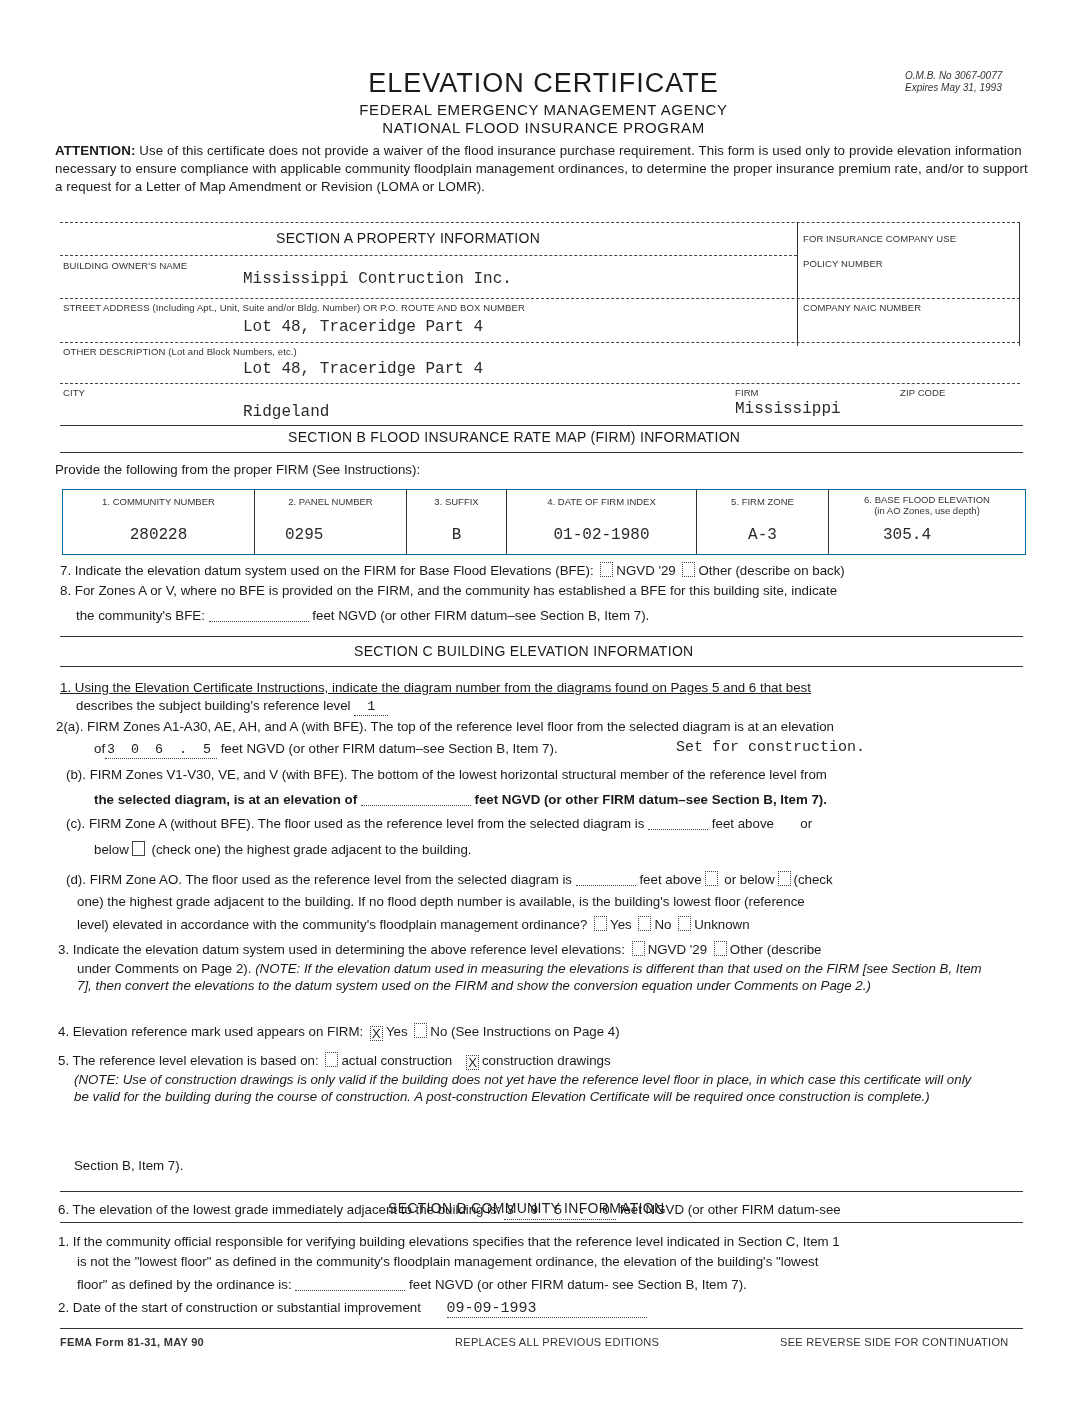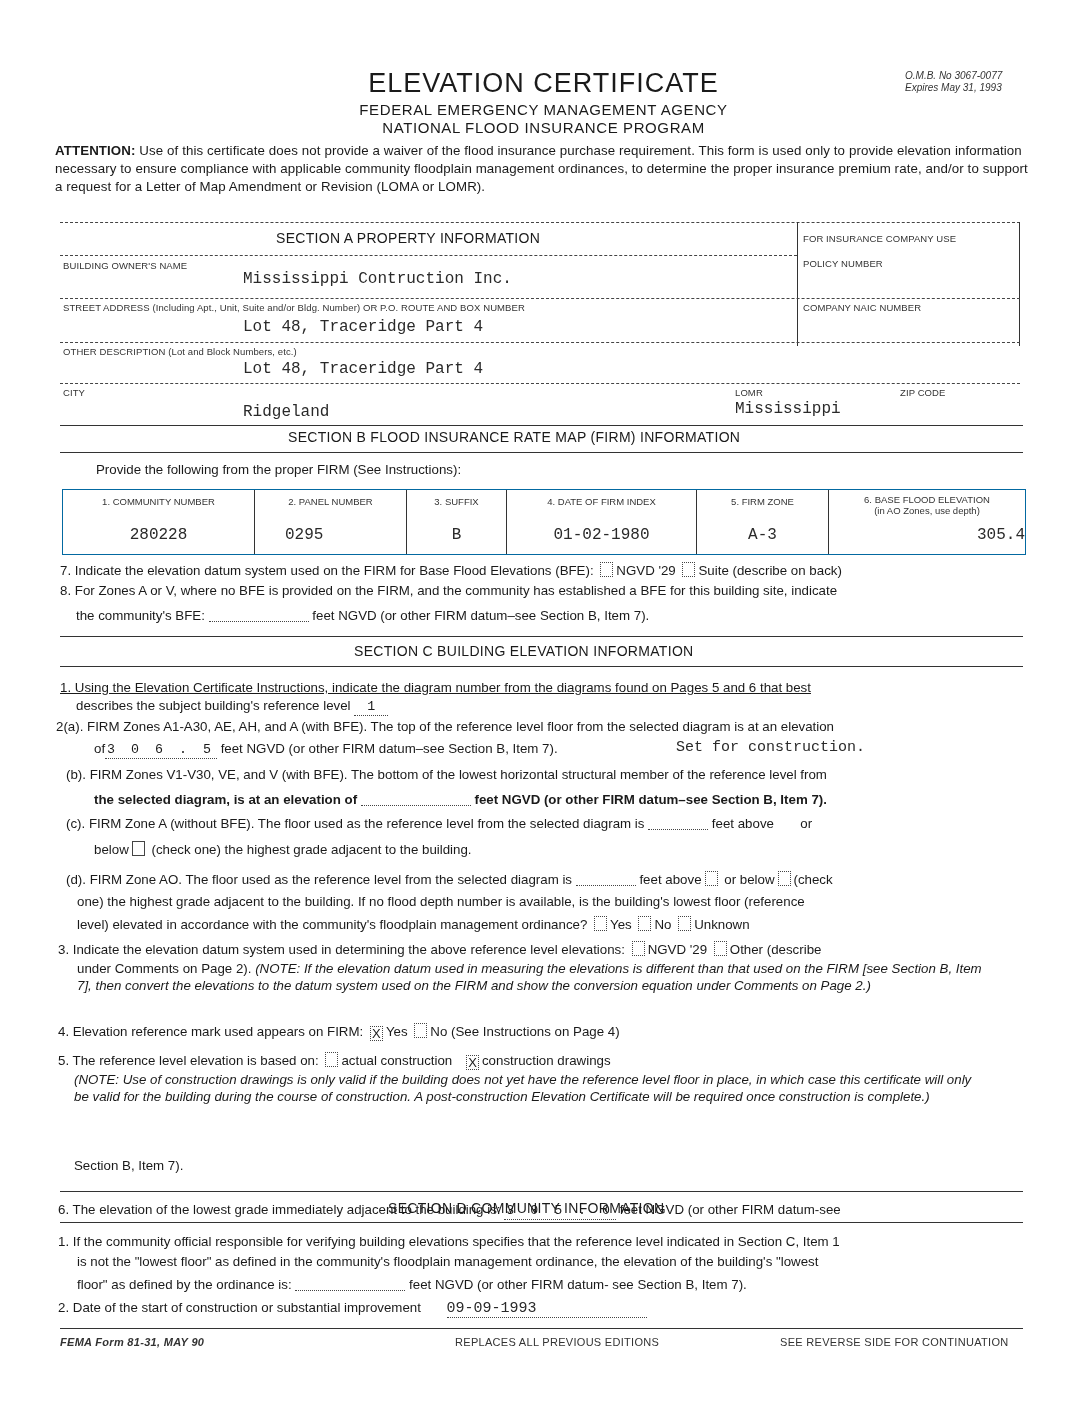--- a/index.html
+++ b/index.html
@@ -66,29 +66,29 @@
 <div class="lbl" style="left:803px; top:302px;">COMPANY NAIC NUMBER</div>
 <div class="val mono" style="left:803px; top:318px;"></div>
 <div class="hr" style="left:60px; top:342px; width:960px;"></div>
 
 <div class="lbl" style="left:63px; top:346px;">OTHER DESCRIPTION (Lot and Block Numbers, etc.)</div>
 <div class="val mono" style="left:243px; top:360px;">Lot 48, Traceridge Part 4</div>
 <div class="hr" style="left:60px; top:383px; width:960px;"></div>
 
 <div class="lbl" style="left:63px; top:387px;">CITY</div>
 <div class="val mono" style="left:243px; top:403px;">Ridgeland</div>
-<div class="lbl" style="left:735px; top:387px;">LOMR</div>
+<div class="lbl" style="left:735px; top:387px;">FIRM</div>
 <div class="val mono" style="left:735px; top:400px;">Mississippi</div>
 <div class="lbl" style="left:900px; top:387px;">ZIP CODE</div>
 <div class="val mono" style="left:900px; top:400px;"></div>
 <div class="hrs" style="left:60px; top:425px; width:963px;"></div>
 
 <div class="sec" style="left:288px; top:429px;">SECTION B   FLOOD INSURANCE RATE MAP (FIRM) INFORMATION</div>
 <div class="hrs" style="left:60px; top:452px; width:963px;"></div>
-<div class="item" style="left:55px; top:461px;margin-left:41px;">Provide the following from the proper FIRM (See Instructions):</div>
+<div class="item" style="left:55px; top:461px;">Provide the following from the proper FIRM (See Instructions):</div>
 
 <div class="firm-box">
   <div class="firm-cell" style="left:0; width:192px;">
     <div class="firm-head">1. COMMUNITY NUMBER</div>
     <div class="firm-val mono">280228</div>
   </div>
   <div class="firm-cell" style="left:192px; width:152px;">
     <div class="firm-head">2. PANEL NUMBER</div>
     <div class="firm-val mono" style="text-align:left; padding-left:30px;">0295</div>
   </div>
@@ -102,28 +102,28 @@
   </div>
   <div class="firm-cell" style="left:634px; width:132px;">
     <div class="firm-head">5. FIRM ZONE</div>
     <div class="firm-val mono">A-3</div>
   </div>
   <div class="firm-cell" style="left:766px; width:196px;">
     <div class="firm-head" style="top:4px;">
       <div>6. BASE FLOOD ELEVATION</div>
       <div>(in AO Zones, use depth)</div>
     </div>
-    <div class="firm-val mono" style="text-align:right; padding-left:54px;">305.4</div>
+    <div class="firm-val mono" style="text-align:left; padding-left:54px;">305.4</div>
   </div>
 </div>
 
 <div class="item" style="left:60px; top:562px;">
   <span>7. Indicate the elevation datum system used on the FIRM for Base Flood Elevations (BFE):</span>
   <span class="box"></span><span>NGVD '29</span>
-  <span class="box"></span><span>Suite (describe on back)</span>
+  <span class="box"></span><span>Other (describe on back)</span>
 </div>
 <div class="item" style="left:60px; top:582px;">
   <span>8. For Zones A or V, where no BFE is provided on the FIRM, and the community has established a BFE for this building site, indicate</span>
 </div>
 <div class="item" style="left:76px; top:607px;">
   <span>the community's  BFE:</span>
   <span class="blank" style="min-width:100px;"></span>
   <span>feet NGVD (or other FIRM datum–see Section B, Item 7).</span>
 </div>
 <div class="hrs" style="left:60px; top:636px; width:963px;"></div>
@@ -223,15 +223,15 @@
   <span>floor" as defined by the ordinance is:</span>
   <span class="blank" style="min-width:110px;"></span>
   <span>feet NGVD (or other FIRM datum- see Section B, Item 7).</span>
 </div>
 <div class="item" style="left:58px; top:1299px;">
   <span>2. Date of the start of construction or substantial improvement</span>
   <span class="mono" style="display:inline-block; min-width:200px; margin-left:22px; border-bottom:1px dotted #444; font-size:15px;">09-09-1993</span>
 </div>
 <div class="hrs" style="left:60px; top:1328px; width:963px;"></div>
 
-<div class="foot" style="left:60px; font-weight:bold;font-style:italic;">FEMA Form 81-31, MAY 90</div>
+<div class="foot" style="left:60px; font-weight:bold;">FEMA Form 81-31, MAY 90</div>
 <div class="foot" style="left:455px;">REPLACES ALL PREVIOUS EDITIONS</div>
 <div class="foot" style="left:780px;">SEE REVERSE SIDE FOR CONTINUATION</div>
 
 </body></html>

